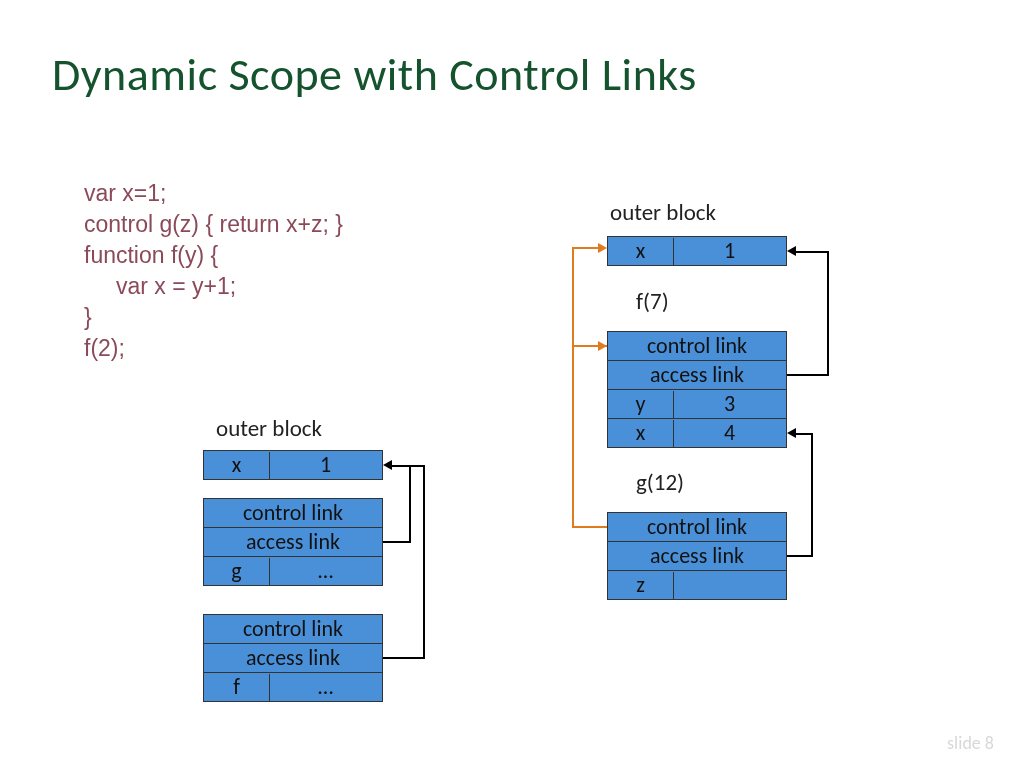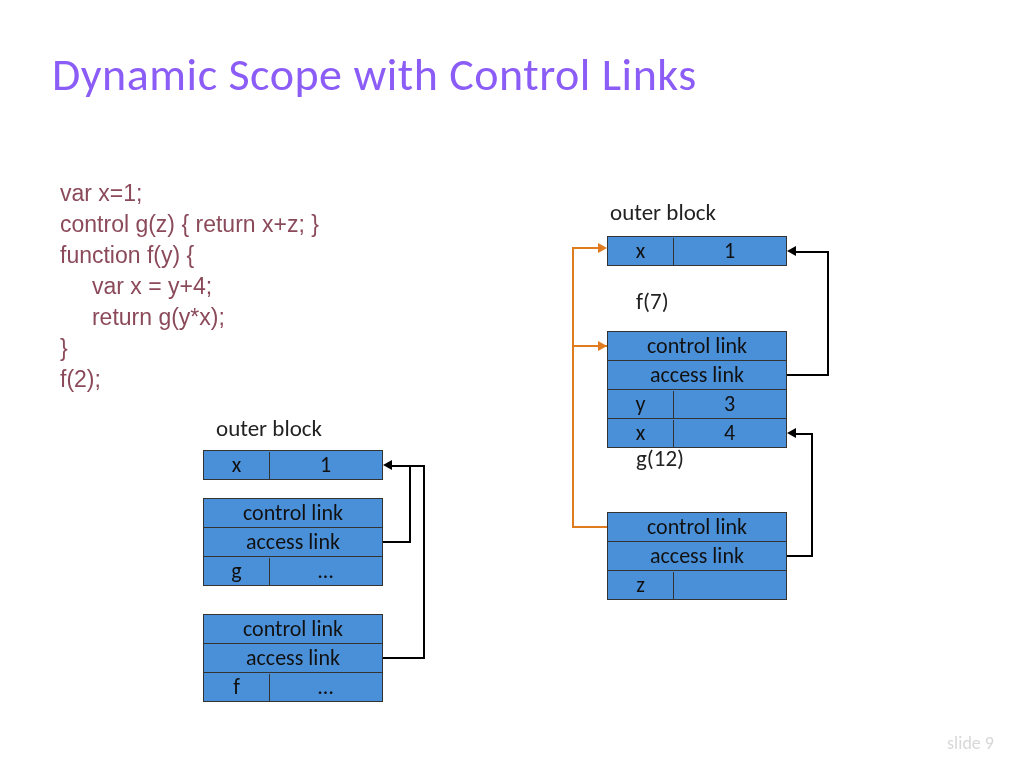--- a/index.html
+++ b/index.html
@@ -11,33 +11,33 @@
     font-family: "Segoe UI", "Calibri", Arial, sans-serif;
     overflow: hidden;
     position: relative;
   }
   .title {
     position: absolute;
     left: 52px;
     top: 46px;
     font-size: 46px;
     font-weight: 400;
-    color: #8b5cf6;
+    color: #14532d;
     letter-spacing: 0.5px;
   }
   .code {
     position: absolute;
     left: 60px;
     top: 178px;
     font-size: 23px;
     line-height: 1.35;
     color: #8b4a5a;
     font-family: "Segoe UI", Arial, sans-serif;
   }
-  .code div { white-space: pre; }
+  .code div { white-space: pre; margin-left: 24px; }
   .slide-num {
     position: absolute;
     right: 30px;
     bottom: 14px;
     color: #d8d8d8;
     font-size: 18px;
   }
 
   
   .label {
@@ -103,22 +103,21 @@
 </style>
 </head>
 <body>
 
 <div class="title">Dynamic Scope with Control Links</div>
 
 <div class="code">
   <div>var x=1;</div>
   <div>control g(z) { return x+z; }</div>
   <div>function f(y) {</div>
-  <div>     var x = y+4;</div>
-  <div>     return g(y*x);</div>
+  <div>     var x = y+1;</div>
   <div>}</div>
   <div>f(2);</div>
 </div>
 
 <div class="label" style="left:216px; top:414px; width:160px;">outer block</div>
 
 <div class="cell" style="left:203px; top:450px; width:180px;">
   <div class="vsep"></div>
   <div class="pair-left">x</div>
   <div class="pair-right">1</div>
@@ -166,21 +165,21 @@
   <div class="vsep"></div>
   <div class="pair-left">y</div>
   <div class="pair-right">3</div>
 </div>
 <div class="cell" style="left:607px; top:418px; width:180px;">
   <div class="vsep"></div>
   <div class="pair-left">x</div>
   <div class="pair-right">4</div>
 </div>
 
-<div class="label" style="left:636px; top:444px; width:120px;">g(12)</div>
+<div class="label" style="left:636px; top:468px; width:120px;">g(12)</div>
 
 <div class="cell span" style="left:607px; top:512px; width:180px;">control link</div>
 <div class="cell span" style="left:607px; top:541px; width:180px;">access link</div>
 <div class="cell" style="left:607px; top:570px; width:180px;">
   <div class="vsep"></div>
   <div class="pair-left">z</div>
 </div>
 
 <div class="seg o" style="left:572px; top:345px; width:35px; height:2px;"></div>
 <div class="seg o" style="left:572px; top:247px; width:2px; height:100px;"></div>
@@ -198,13 +197,13 @@
 <div class="seg" style="left:787px; top:374px; width:42px; height:2px;"></div>
 <div class="seg" style="left:827px; top:251px; width:2px; height:125px;"></div>
 <div class="seg" style="left:795px; top:251px; width:34px; height:2px;"></div>
 <div class="arrow-head-l" style="left:787px; top:246px;"></div>
 
 <div class="seg" style="left:787px; top:555px; width:26px; height:2px;"></div>
 <div class="seg" style="left:811px; top:433px; width:2px; height:124px;"></div>
 <div class="seg" style="left:795px; top:433px; width:18px; height:2px;"></div>
 <div class="arrow-head-l" style="left:787px; top:428px;"></div>
 
-<div class="slide-num">slide 9</div>
+<div class="slide-num">slide 8</div>
 
 </body></html>

